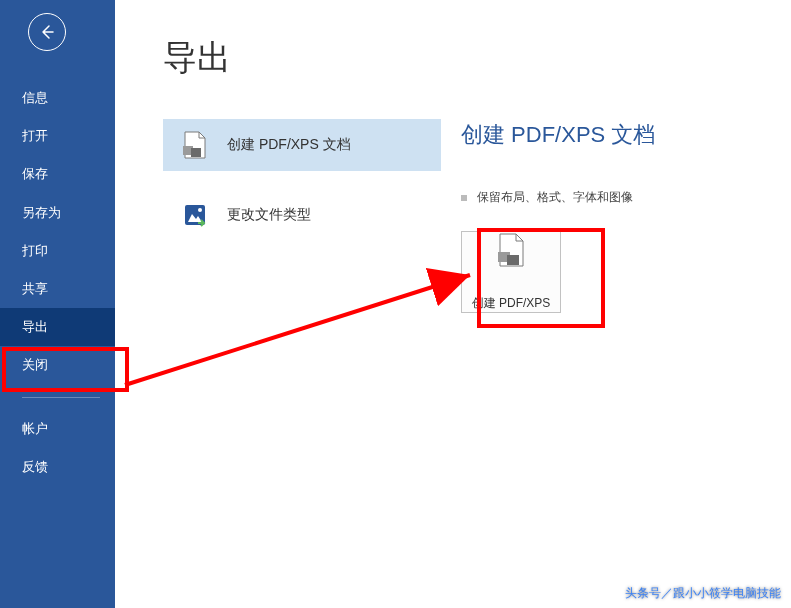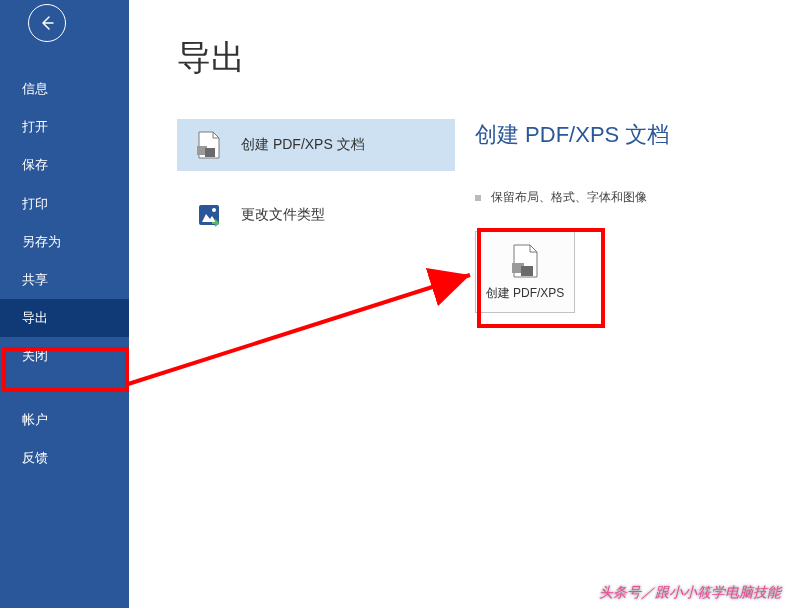--- a/index.html
+++ b/index.html
@@ -10,26 +10,26 @@
       height: 608px;
       overflow: hidden;
       position: relative;
     }
     .backstage {
       display: flex;
       width: 100%;
       height: 100%;
     }
     .sidebar {
-      width: 129px;
+      width: 115px;
       background: #2a579a;
       color: #fff;
       display: flex;
       flex-direction: column;
-      padding-top: 4px;
+      padding-top: 13px;
     }
     .back-btn {
       width: 38px;
       height: 38px;
       border: 1.5px solid #fff;
       border-radius: 50%;
       margin-left: 28px;
       margin-bottom: 28px;
       display: flex;
       align-items: center;
@@ -116,21 +116,21 @@
       margin-right: 10px;
     }
     .big-button {
       width: 100px;
       height: 82px;
       border: 1px solid #c2c2c2;
       background: #fcfcfc;
       display: flex;
       flex-direction: column;
       align-items: center;
-      justify-content: center;
+      justify-content: space-between;
       cursor: pointer;
       font-size: 12px;
       color: #333;
       text-align: center;
     }
     .big-button .icon-wrap {
       width: 36px;
       height: 36px;
       margin-bottom: 6px;
       display: flex;
@@ -148,44 +148,43 @@
     .arrow {
       position: absolute;
       left: 120px;
       top: 255px;
       pointer-events: none;
     }
     .watermark {
       position: absolute;
       right: 10px;
       bottom: 6px;
-      font-size: 14px;
-      color: #ec4899;
-      font-style: italic;
+      font-size: 12px;
+      color: #3b82f6;
       text-shadow: 0 0 3px rgba(0,0,0,0.6);
       pointer-events: none;
     }
     .left-col { display: flex; flex-direction: column; }
   </style>
 </head>
 <body>
 
 <div class="backstage">
   <div class="sidebar">
     <div class="back-btn">
       <svg width="18" height="18" viewBox="0 0 18 18">
         <path d="M11 3 L5 9 L11 15 M5 9 H15" stroke="#fff" stroke-width="1.5" fill="none" stroke-linecap="round" stroke-linejoin="round"></path>
       </svg>
     </div>
 
     <div class="nav-item"><span>信息</span></div>
     <div class="nav-item"><span>打开</span></div>
     <div class="nav-item"><span>保存</span></div>
+    <div class="nav-item"><span>另存为</span></div>
     <div class="nav-item"><span>打印</span></div>
-    <div class="nav-item"><span>另存为</span></div>
     <div class="nav-item"><span>共享</span></div>
     <div class="nav-item active"><span>导出</span></div>
     <div class="nav-item"><span>关闭</span></div>
 
     <div class="nav-divider"></div>
 
     <div class="nav-item"><span>帐户</span></div>
     <div class="nav-item"><span>反馈</span></div>
   </div>
 

